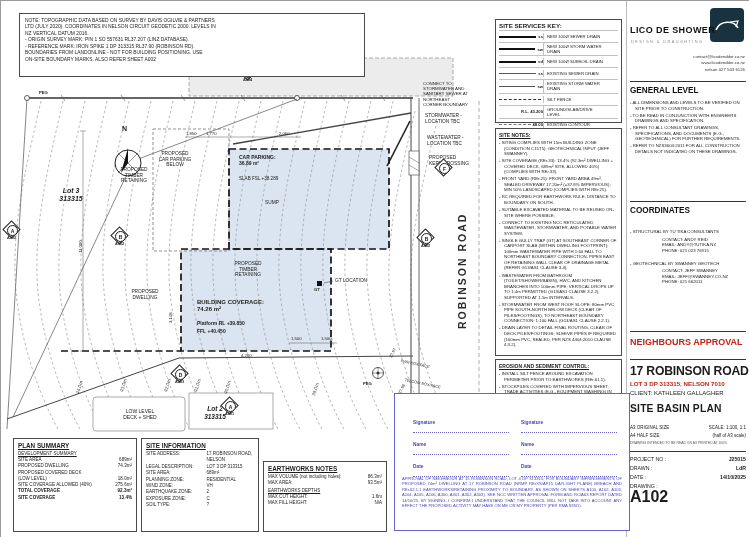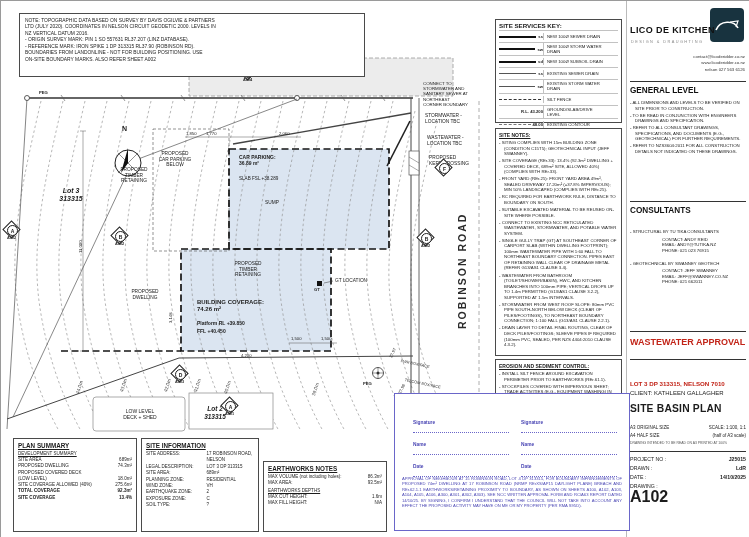--- a/index.html
+++ b/index.html
@@ -410,64 +410,65 @@
   </div>
 
   <div class="rp">
       <div class="inner">
     <div class="badge">
       <svg width="34" height="34" viewBox="0 0 34 34">
             <path d="M6 22 C10 12 24 12 28 20" fill="none" stroke="#fff" stroke-width="1.6"></path>
             <path d="M20 14 L28 13 L26 19" fill="none" stroke="#fff" stroke-width="1.2"></path>
           </svg>
     </div>
-    <div class="brand-name">LICO DE KITCHEN</div>
+    <div class="brand-name">LICO DE SHOWER</div>
     <div class="brand-tag">DESIGN &amp; DRAUGHTING</div>
     <div class="contact">
       <div>contact@licoderidder.co.nz</div>
       <div>www.licoderidder.co.nz</div>
       <div>nelson    027 563 6126</div>
     </div>
 
     <div class="rule" style="top:80px;"></div>
     <div class="rph" style="top:85px;">GENERAL LEVEL</div>
     <div class="rpnotes" style="top:99px;">
       <ul class="bl">
             <li>ALL DIMENSIONS AND LEVELS TO BE VERIFIED ON SITE PRIOR TO CONSTRUCTION.</li>
             <li>TO BE READ IN CONJUNCTION WITH ENGINEERS DRAWINGS AND SPECIFICATION.</li>
             <li>REFER TO ALL CONSULTANT DRAWINGS, SPECIFICATIONS, AND DOCUMENTS (E.G., GEOTECHNICAL) FOR FURTHER REQUIREMENTS.</li>
             <li>REFER TO NZS3604:2011 FOR ALL CONSTRUCTION DETAILS NOT INDICATED ON THESE DRAWINGS.</li>
           </ul>
     </div>
 
     <div class="rule" style="top:200px;"></div>
-    <div class="rph" style="top:205px;">CONSULTANTS</div>
+    <div class="rph" style="top:205px;">COORDINATES</div>
     <div class="rpnotes" style="top:228px;">
           <div class="cons-entry">
         <div style="padding-left:5px;text-indent:-5px;">- <span>STRUCTURAL BY TU TIKA CONSULTANTS</span></div>
         <div class="cblock">
           <div>CONTACT: ANDY REID</div>
           <div>EMAIL: ANDY@TUTIKA.NZ</div>
           <div>PHONE: 021 023 76915</div>
         </div>
       </div>
           <div class="cons-entry">
         <div style="padding-left:5px;text-indent:-5px;">- <span>GEOTECHNICAL BY SWANNEY GEOTECH</span></div>
         <div class="cblock">
           <div>CONTACT: JEFF SWANNEY</div>
           <div>EMAIL: JEFF@SWANNEY.CO.NZ</div>
           <div>PHONE: 021 662011</div>
         </div>
       </div>
         </div>
 
     <div class="rule" style="top:330px;"></div>
-    <div class="rph red" style="top:336px;font-size:9px;">WASTEWATER APPROVAL</div>
+    <div class="rph red" style="top:336px;font-size:9px;">NEIGHBOURS APPROVAL</div>
 
     <div class="rule" style="top:358px;"></div>
+    <div class="tb-road">17 ROBINSON ROAD</div>
     <div class="tb-lot">LOT 3 DP 313315, NELSON 7010</div>
     <div class="tb-client">CLIENT: KATHLEEN GALLAGHER</div>
     <div class="tb-plan">SITE BASIN PLAN</div>
 
     <div class="szrow" style="top:424px;">
           <span>A3  ORIGINAL SIZE</span>
           <span>SCALE: 1:100, 1:1</span>
         </div>
     <div class="szrow" style="top:432px;">
           <span>A4  HALF SIZE</span>

